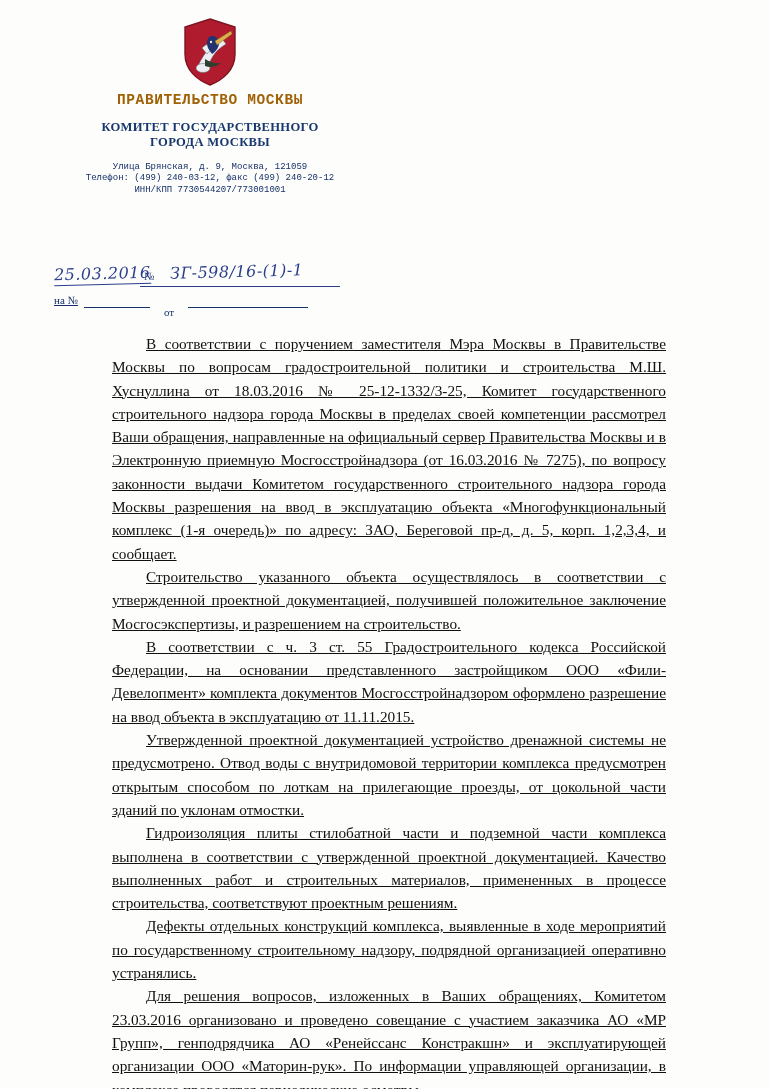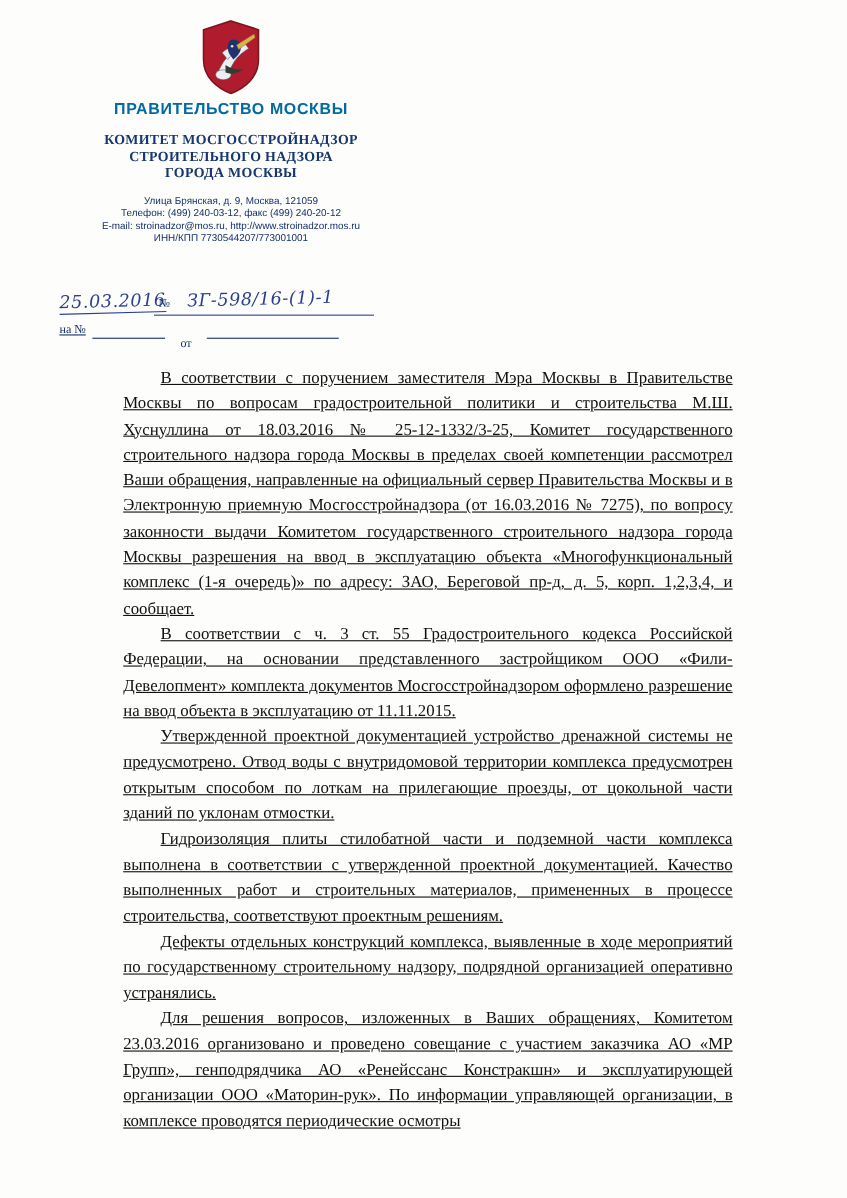--- a/index.html
+++ b/index.html
@@ -29,39 +29,39 @@
     width: 420px;
     text-align: center;
   }
   .emblem {
     width: 56px;
     height: 68px;
     margin: 0 auto 6px auto;
     display: block;
   }
   .org-name {
-    font-family: Liberation Sans, sans-serif;
+    font-family: Liberation Mono, monospace;
     font-weight: bold;
     font-size: 14.5px;
     letter-spacing: 0.6px;
-    color: #0369a1;
+    color: #a16207;
     margin-top: 2px;
   }
   .committee {
     margin-top: 12px;
     font-family: "Liberation Serif", serif;
     font-weight: bold;
     font-size: 12.6px;
     line-height: 15px;
     letter-spacing: 0.3px;
     color: #17376e;
   }
   .contacts {
     margin-top: 12px;
-    font-family: Liberation Sans, sans-serif;
+    font-family: Liberation Mono, monospace;
     font-size: 9px;
     line-height: 11.4px;
     color: #15306a;
   }
 
   
   .reg-block {
     position: absolute;
     left: 52px;
     top: 262px;
@@ -167,29 +167,27 @@
         <path d="M30 18 C34 18 37 21 37 25 C37 30 33 34 30 36 C28 33 25 30 25 25 C25 21 27 18 30 18 Z"></path>
       </g>
       <path d="M33 23 L49 13 L50 16 L35 27 Z" fill="#d8b24a" stroke="#8a6b1b" stroke-width="0.4"></path>
       <path d="M23 41 C28 44 33 46 39 45 C34 49 28 50 23 48 Z" fill="#2d3f30"></path>
       <circle cx="29" cy="24" r="1.2" fill="#f2e6c8"></circle>
     </svg>
 
     <div class="org-name">ПРАВИТЕЛЬСТВО МОСКВЫ</div>
 
     <div class="committee">
-      <div>КОМИТЕТ МОСГОССТРОЙНАДЗОР</div>
-      <div>СТРОИТЕЛЬНОГО НАДЗОРА</div>
+      <div>КОМИТЕТ ГОСУДАРСТВЕННОГО</div>
       <div>ГОРОДА МОСКВЫ</div>
     </div>
 
     <div class="contacts">
       <div>Улица Брянская, д. 9, Москва, 121059</div>
       <div>Телефон: (499) 240-03-12, факс (499) 240-20-12</div>
-      <div>E-mail: stroinadzor@mos.ru, http://www.stroinadzor.mos.ru</div>
       <div>ИНН/КПП 7730544207/773001001</div>
     </div>
   </div>
 
   <div class="reg-block">
     <div class="reg-line">
       <span class="hand reg-date">25.03.2016</span>
       <span class="reg-no-label">№</span>
       <span class="hand reg-no-value">ЗГ-598/16-(1)-1</span>
       <span class="reg-underline"></span>
@@ -197,20 +195,21 @@
     <div class="na-row">
       <span class="na-label">на №</span>
       <span class="na-underline1"></span>
       <span class="ot-label">от</span>
       <span class="na-underline2"></span>
     </div>
   </div>
 
   <div class="body-text">
     <p>В соответствии с поручением заместителя Мэра Москвы в Правительстве Москвы по вопросам градостроительной политики и строительства М.Ш. Хуснуллина от 18.03.2016 № 25-12-1332/3-25, Комитет государственного строительного надзора города Москвы в пределах своей компетенции рассмотрел Ваши обращения, направленные на официальный сервер Правительства Москвы и в Электронную приемную Мосгосстройнадзора (от 16.03.2016 № 7275), по вопросу законности выдачи Комитетом государственного строительного надзора города Москвы разрешения на ввод в эксплуатацию объекта «Многофункциональный комплекс (1-я очередь)» по адресу: ЗАО, Береговой пр-д, д. 5, корп. 1,2,3,4, и сообщает.</p>
+    <p>Строительство указанного объекта осуществлялось в соответствии с утвержденной проектной документацией, получившей положительное заключение Мосгосэкспертизы, и разрешением на строительство.</p>
     <p>В соответствии с ч. 3 ст. 55 Градостроительного кодекса Российской Федерации, на основании представленного застройщиком ООО «Фили-Девелопмент» комплекта документов Мосгосстройнадзором оформлено разрешение на ввод объекта в эксплуатацию от 11.11.2015.</p>
     <p>Утвержденной проектной документацией устройство дренажной системы не предусмотрено. Отвод воды с внутридомовой территории комплекса предусмотрен открытым способом по лоткам на прилегающие проезды, от цокольной части зданий по уклонам отмостки.</p>
     <p>Гидроизоляция плиты стилобатной части и подземной части комплекса выполнена в соответствии с утвержденной проектной документацией. Качество выполненных работ и строительных материалов, примененных в процессе строительства, соответствуют проектным решениям.</p>
     <p>Дефекты отдельных конструкций комплекса, выявленные в ходе мероприятий по государственному строительному надзору, подрядной организацией оперативно устранялись.</p>
     <p>Для решения вопросов, изложенных в Ваших обращениях, Комитетом 23.03.2016 организовано и проведено совещание с участием заказчика АО «МР Групп», генподрядчика АО «Ренейссанс Констракшн» и эксплуатирующей организации ООО «Маторин-рук». По информации управляющей организации, в комплексе проводятся периодические осмотры</p>
   </div>
 
 </div>
 
 </body></html>

